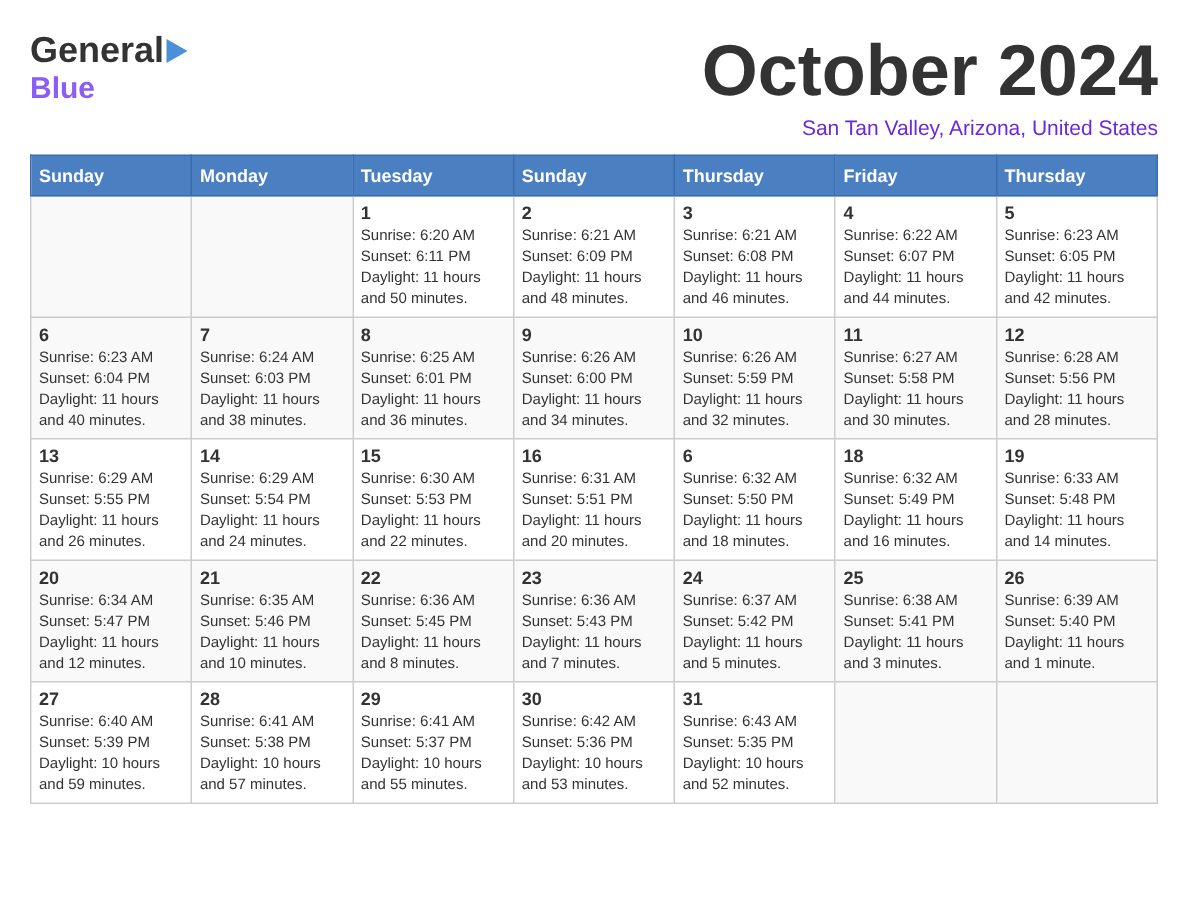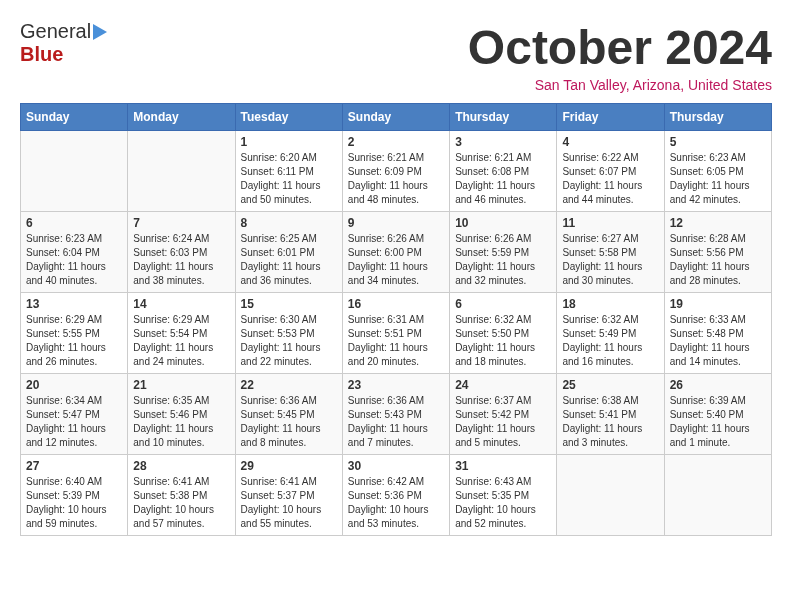--- a/index.html
+++ b/index.html
@@ -41,21 +41,21 @@
     .title-area {
       text-align: right;
     }
     .month-title {
       font-size: 48px;
       font-weight: bold;
       color: #333;
     }
     .location {
       font-size: 14px;
-      color: #be185d;
+      color: #6d28d9;
       margin-top: 2px;
     }
     .calendar {
       width: 100%;
       border-collapse: collapse;
       font-size: 10.5px;
     }
     .calendar th {
       background: #4a7fc1;
       color: #fff;
@@ -95,25 +95,25 @@
     .calendar tbody tr:nth-child(even) td.empty { background: #f2f2f2; }
     .calendar tbody tr:nth-child(odd) td.empty { background: #f9f9f9; }
   </style>
 </head>
 <body>
 
 <div class="page">
   <div class="header">
     <div class="logo">
       <div class="logo-line">
-        <span style="font-size:20px;font-weight:normal;color:#333;">General</span>
+        <span style="font-size:24px;font-weight:bold;color:#333;">General</span>
         <span class="logo-arrow"></span>
       </div>
       <div>
-        <span style="font-size:20px;font-weight:bold;color:#b91c1c;">Blue</span>
+        <span style="font-size:20px;font-weight:bold;color:#8b5cf6;">Blue</span>
       </div>
     </div>
     <div class="title-area">
       <div class="month-title">October 2024</div>
       <div class="location">San Tan Valley, Arizona, United States</div>
     </div>
   </div>
 
   <table class="calendar">
     <thead>

